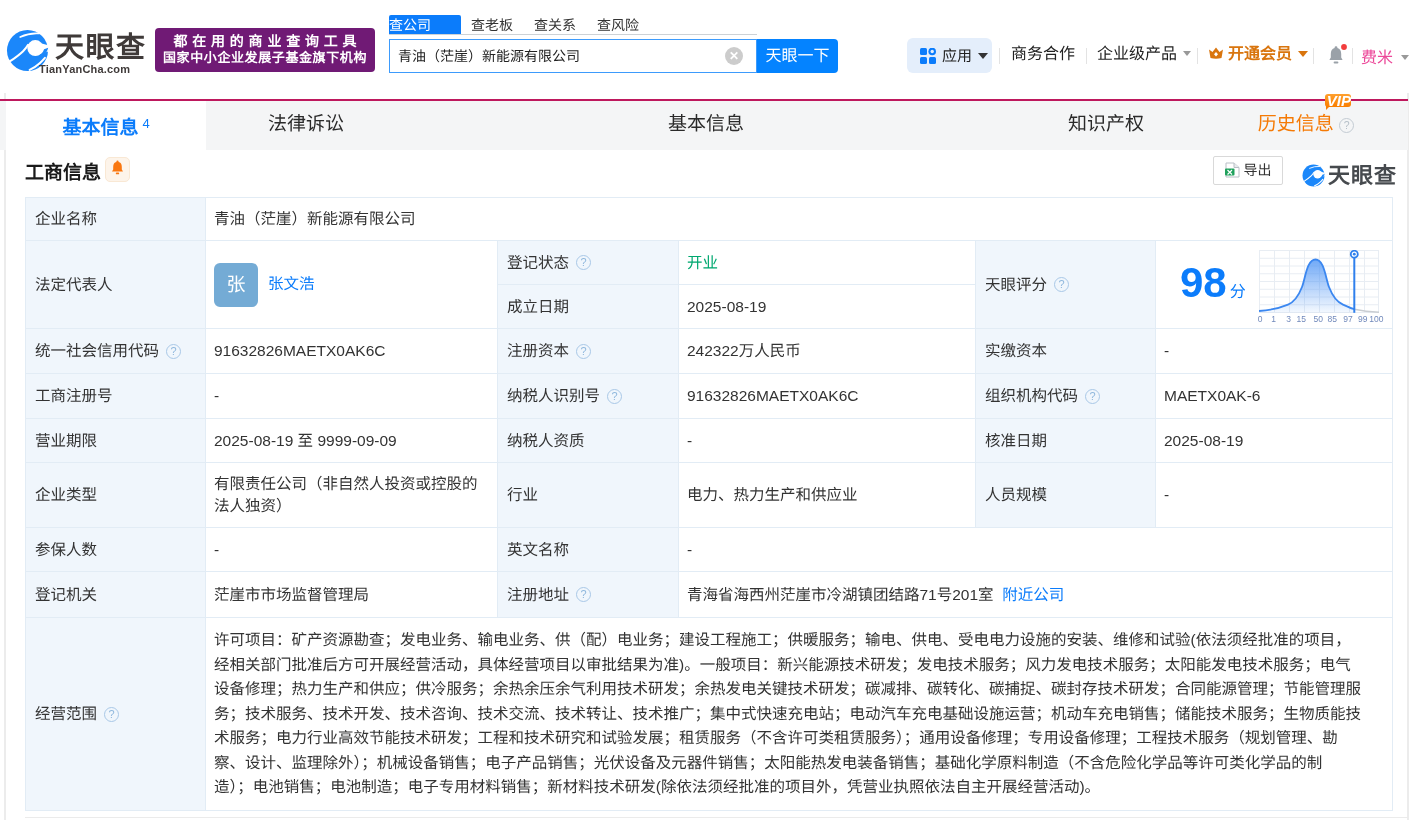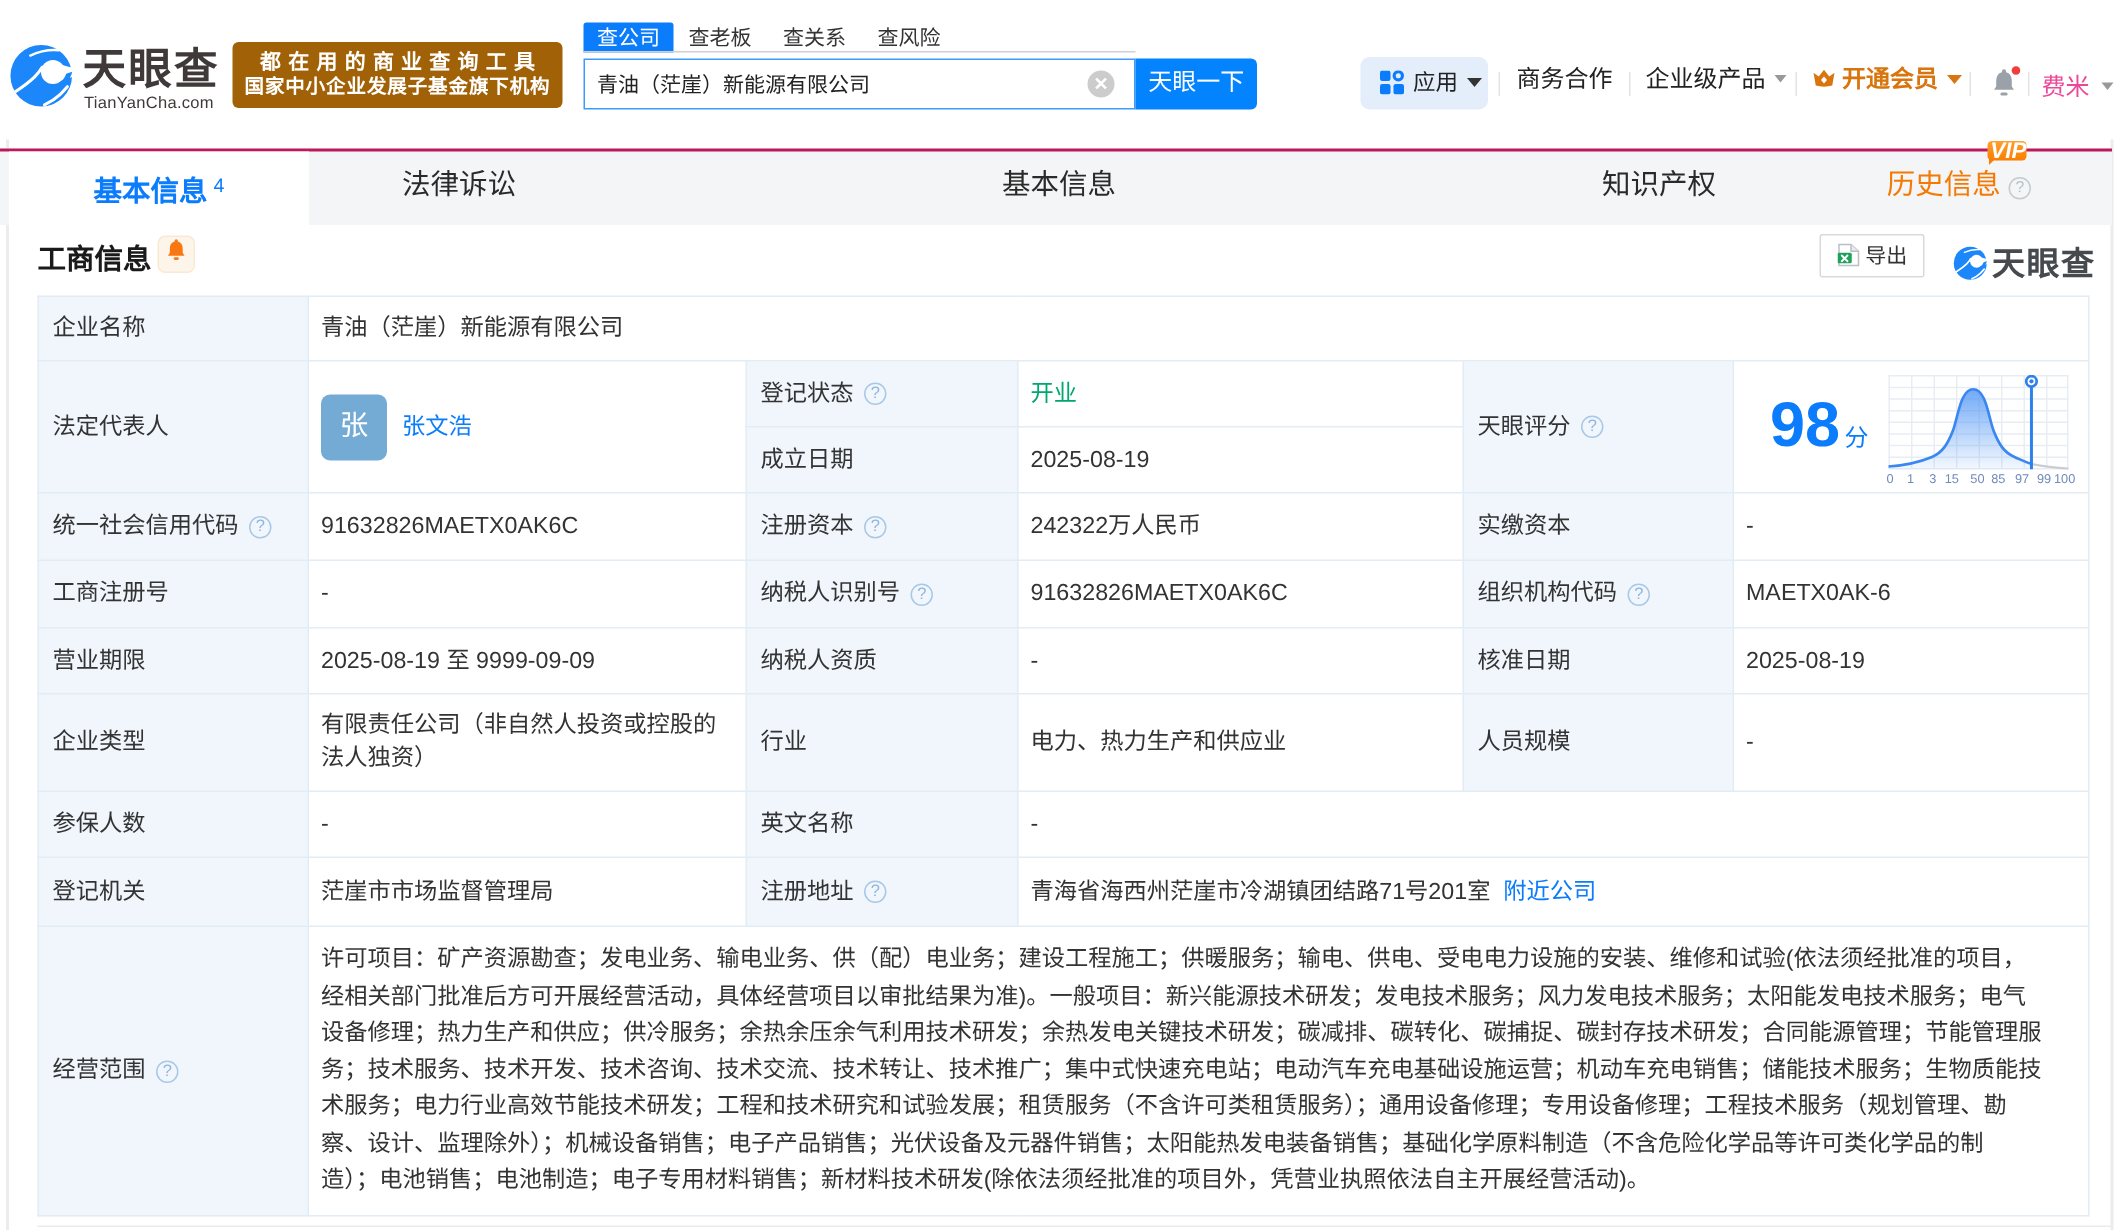--- a/index.html
+++ b/index.html
@@ -3,29 +3,29 @@
 <meta charset="utf-8">
 <style>
 *{margin:0;padding:0;box-sizing:border-box}
 html,body{width:1417px;height:820px;overflow:hidden;background:#fff;
   font-family:"Liberation Sans",sans-serif;-webkit-font-smoothing:antialiased}
 .abs{position:absolute}
 body{position:relative}
 
 #logo-sv{left:6px;top:29px}
 #logo-tyc{left:55px;top:33px;font-size:29px;line-height:28px;font-weight:bold;color:#3f3a39;letter-spacing:1.5px}
-#logo-url{left:56px;top:63px;font-size:11px;line-height:13px;font-weight:normal;color:#3f3a39;letter-spacing:0.2px}
-#redbox{left:155px;top:28px;width:220px;height:44px;background:#a16207;border-radius:4px;
+#logo-url{left:39px;top:63px;font-size:11px;line-height:13px;font-weight:bold;color:#3f3a39;letter-spacing:0.2px}
+#redbox{left:155px;top:28px;width:220px;height:44px;background:#701a75;border-radius:4px;
   color:#fff;font-weight:bold;text-align:center;padding-top:5px}
 #redbox .l1{font-size:14px;letter-spacing:4.8px;text-indent:4.8px;line-height:17px}
 #redbox .l2{font-size:13px;line-height:16px;letter-spacing:0.6px}
 
 #stabs{left:389px;top:15px;height:20px;font-size:14px;color:#333}
 #stabs span{display:inline-block;vertical-align:top;line-height:20px;margin-right:21px}
-#stabs .act{background:#0b7cfb;color:#fff;width:60px;text-align:center;border-radius:2px 2px 0 0;margin-right:10px}
+#stabs .act{background:#0b7cfb;color:#fff;width:72px;border-radius:2px 2px 0 0;margin-right:10px}
 #stab-line{left:389px;top:34px;width:368px;height:1px;background:#cdd2d6}
 #sinput{left:389px;top:39px;width:368px;height:34px;border:1px solid #3d9bfc;background:#fff;
   font-size:14px;color:#222;line-height:32px;padding-left:8px}
 #sclear{left:725px;top:47px;width:18px;height:18px;border-radius:50%;background:#ccc;color:#fff;
   font-size:12px;text-align:center;line-height:18px;font-weight:bold}
 #sbtn{left:757px;top:39px;width:81px;height:34px;background:#0483ff;color:#fff;font-size:16px;
   text-align:center;line-height:34px;border-radius:0 4px 4px 0}
 
 #appchip{left:907px;top:38px;width:85px;height:35px;background:#e4eefb;border-radius:6px;
   line-height:35px;padding-left:13px;font-size:15px;color:#222}

